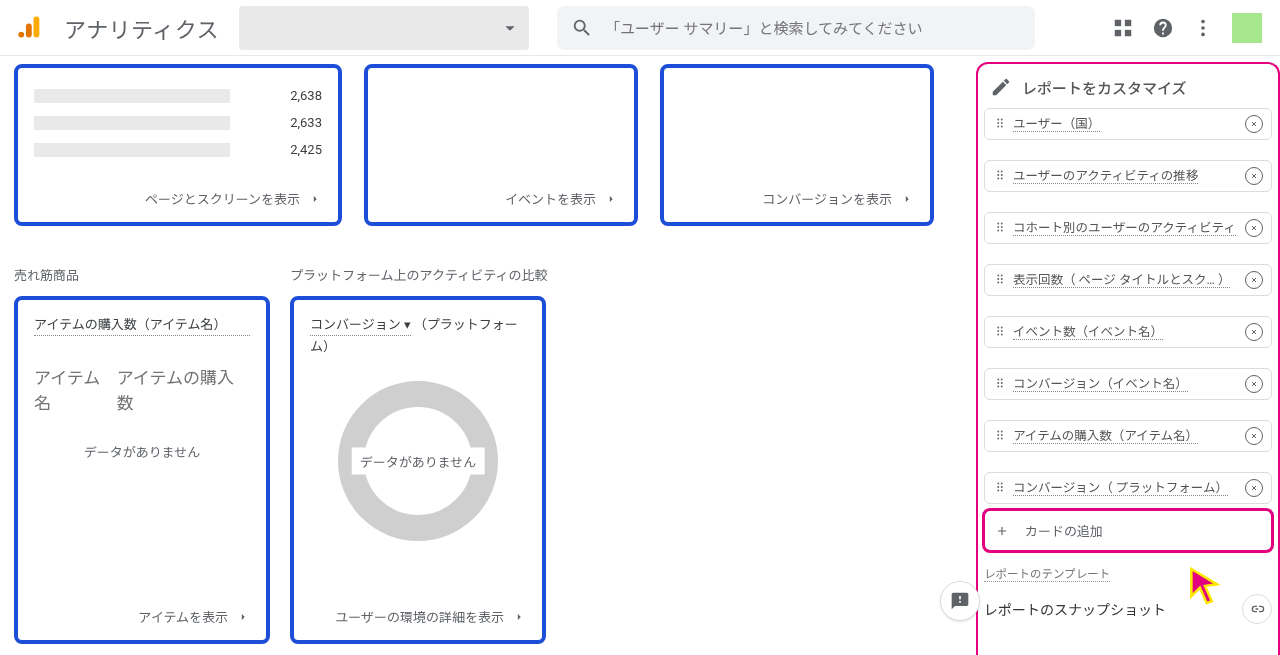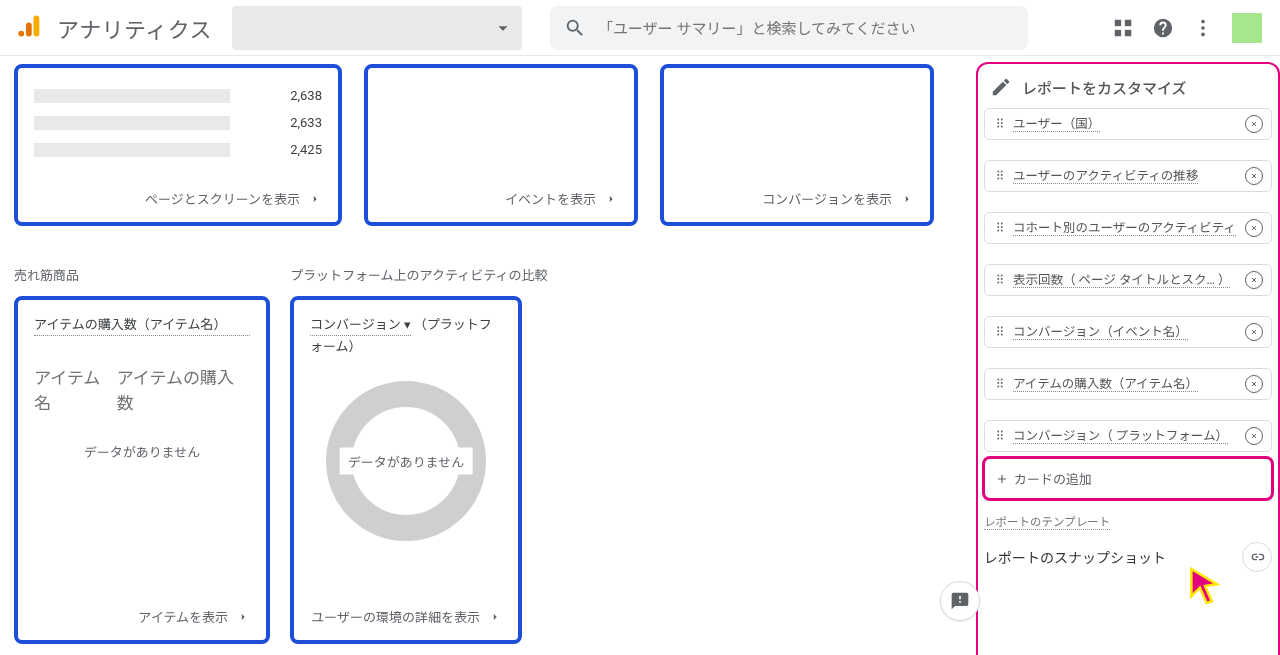--- a/index.html
+++ b/index.html
@@ -1,20 +1,20 @@
 <!DOCTYPE html>
 <html><head>
 <meta charset="utf-8">
 <style>
 * { margin: 0; padding: 0; box-sizing: border-box; font-family: Roboto, 'Noto Sans JP', Arial, sans-serif; }
 body { background: #fff; color: #3c4043; font-size: 13px; width: 1280px; height: 655px; overflow: hidden; position: relative; }
 
 
 .header { height: 56px; display: flex; align-items: center; border-bottom: 1px solid #e8e8e8; padding: 0 8px; gap: 4px; }
-.logo { display: flex; align-items: flex-start; gap: 13px; padding: 0 8px; }
+.logo { display: flex; align-items: flex-end; gap: 20px; padding: 0 8px; }
 .logo-icon svg { width: 28px; height: 28px; }
 .logo-text { font-size: 22px; color: #5f6368; letter-spacing: .5px; }
 .property-sel { margin-left: 8px; width: 290px; height: 44px; background: #e9e9ea; border-radius: 4px; display: flex; align-items: center; justify-content: flex-end; padding-right: 8px; }
 .search { margin-left: 24px; width: 478px; height: 44px; background: #f1f3f4; border-radius: 8px; display: flex; align-items: center; padding: 0 14px; color: #5f6368; gap: 12px; }
 .search-ph { font-size: 15px; color: #757577; }
 .hdr-right { margin-left: auto; display: flex; align-items: center; gap: 18px; padding-right: 10px; }
 .ic24 { width: 22px; height: 22px; fill: #5f6368; }
 .avatar { width: 30px; height: 30px; background: #a6e68d; }
 
 
@@ -24,21 +24,21 @@
 .side-title { display: flex; align-items: center; gap: 10px; padding: 6px 6px 10px 6px; font-size: 15px; color: #555; font-weight: 500; }
 
 .card-list { display: flex; flex-direction: column; gap: 20px; }
 .cmgr-item { display: flex; align-items: center; gap: 6px; border: 1px solid #dadce0; border-radius: 6px; padding: 6px 8px; background: #fff; }
 .cmgr-label { flex: 1; color: #555; font-size: 12.5px; line-height: 1.35; }
 .cmgr-label span { border-bottom: 1px dotted #888; }
 .drag svg, .rm svg { width: 14px; height: 14px; fill: #5f6368; }
 .rm { border: 1.5px solid #5f6368; border-radius: 50%; width: 18px; height: 18px; display: flex; align-items: center; justify-content: center; }
 .rm svg { width: 8px; height: 8px; }
 
-.add-card { margin-top: 6px; border: 1.5px dashed #bbb; border-radius: 6px; padding: 10px; display: flex; align-items: center; gap: 5px; color: #5f6368; font-size: 13px; outline: 3px solid #e3007f; outline-offset: -1px; }
+.add-card { margin-top: 6px; border: 1.5px dashed #bbb; border-radius: 6px; padding: 10px; display: flex; align-items: center; gap: 16px; color: #5f6368; font-size: 13px; outline: 3px solid #e3007f; outline-offset: -1px; }
 .add-card svg { width: 14px; height: 14px; fill: #5f6368; }
 
 .tpl { margin-top: 14px; font-size: 11.5px; color: #757577; border-bottom: 1px dotted #999; display: inline-block; }
 .snap { margin-top: 12px; font-size: 14px; color: #333; display: flex; align-items: center; justify-content: space-between; }
 .snap-btn { width: 30px; height: 30px; border: 1px solid #dadce0; border-radius: 50%; display: flex; align-items: center; justify-content: center; }
 .snap-btn svg { width: 16px; height: 16px; fill: #5f6368; }
 
 
 .row { display: flex; gap: 22px; }
 .card { border: 4px solid #1d4ed8; border-radius: 8px; padding: 14px 16px; background: #fff; }
@@ -51,21 +51,21 @@
 
 .c2, .c3 { width: 274px; height: 162px; display: flex; flex-direction: column; }
 
 .row2 { margin-top: 39px; display: flex; gap: 20px; }
 .sec-title { color: #5f6368; font-size: 13px; margin-bottom: 12px; }
 .c4 { width: 256px; height: 348px; display: flex; flex-direction: column; }
 .metric-lab { font-size: 13px; color: #3c4043; border-bottom: 1px dotted #888; padding-bottom: 2px; display: inline-block; }
 .th-row { display: flex; justify-content: space-between; margin-top: 28px; font-size: 17px; color: #737373; }
 .nodata { text-align: center; color: #5f6368; margin-top: 28px; font-size: 13px; }
 
-.c5 { width: 232px; height: 348px; display: flex; flex-direction: column; }
+.c5 { width: 256px; height: 348px; display: flex; flex-direction: column; }
 .donut-wrap { position: relative; margin: 26px auto 0; width: 160px; height: 160px; }
 .donut { width: 160px; height: 160px; border: 26px solid #cfcfcf; border-radius: 50%; }
 .donut-lab { position: absolute; top: 50%; left: 50%; transform: translate(-50%, -50%); background: #fff; padding: 4px 8px; color: #5f6368; font-size: 13px; white-space: nowrap; }
 
 .fab { position: absolute; right: 300px; bottom: 34px; width: 40px; height: 40px; background: #fff; border: 1px solid #dadce0; border-radius: 50%; display: flex; align-items: center; justify-content: center; box-shadow: 0 1px 2px rgba(0,0,0,.1); }
 .fab svg { width: 20px; height: 20px; fill: #5f6368; }
 
 .cursor { position: absolute; right: 58px; bottom: 50px; width: 34px; height: 38px; }
 .cursor svg { width: 34px; height: 38px; }
 </style>
@@ -279,20 +279,36 @@
         </div>
         <div class="cmgr-item">
           <span class="drag"><svg viewBox="0 0 24 24">
               <circle cx="9" cy="6" r="1.6"></circle>
               <circle cx="15" cy="6" r="1.6"></circle>
               <circle cx="9" cy="12" r="1.6"></circle>
               <circle cx="15" cy="12" r="1.6"></circle>
               <circle cx="9" cy="18" r="1.6"></circle>
               <circle cx="15" cy="18" r="1.6"></circle>
             </svg></span>
+          <div class="cmgr-label"><span>イベント数（イベント名）</span></div>
+          <span class="rm">
+            <svg viewBox="0 0 24 24">
+              <path d="M18 6L6 18M6 6l12 12" stroke="#5f6368" stroke-width="3" fill="none"></path>
+            </svg>
+          </span>
+        </div>
+        <div class="cmgr-item">
+          <span class="drag"><svg viewBox="0 0 24 24">
+              <circle cx="9" cy="6" r="1.6"></circle>
+              <circle cx="15" cy="6" r="1.6"></circle>
+              <circle cx="9" cy="12" r="1.6"></circle>
+              <circle cx="15" cy="12" r="1.6"></circle>
+              <circle cx="9" cy="18" r="1.6"></circle>
+              <circle cx="15" cy="18" r="1.6"></circle>
+            </svg></span>
           <div class="cmgr-label"><span>コンバージョン（イベント名）</span></div>
           <span class="rm">
             <svg viewBox="0 0 24 24">
               <path d="M18 6L6 18M6 6l12 12" stroke="#5f6368" stroke-width="3" fill="none"></path>
             </svg>
           </span>
         </div>
         <div class="cmgr-item">
           <span class="drag"><svg viewBox="0 0 24 24">
               <circle cx="9" cy="6" r="1.6"></circle>

